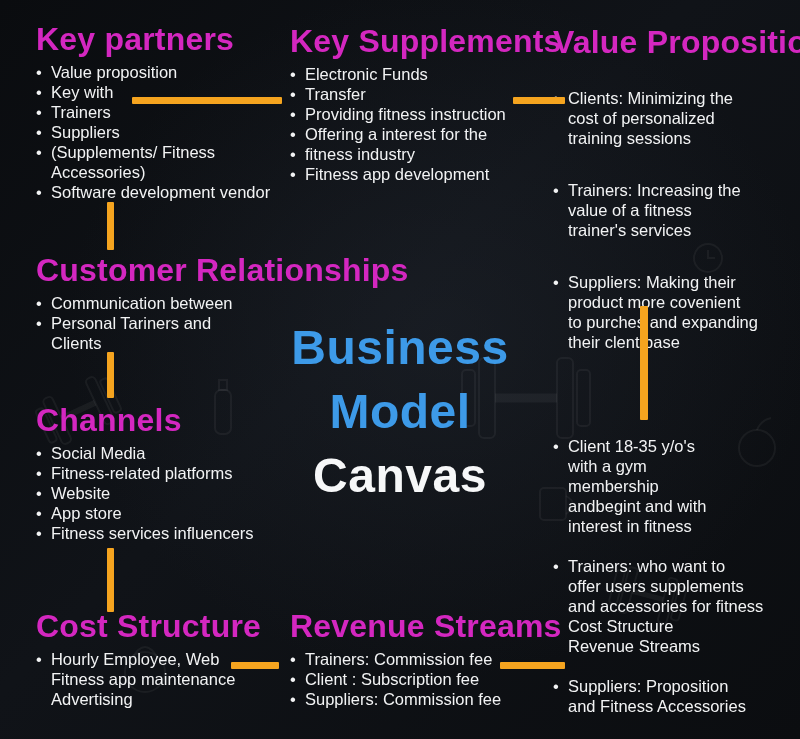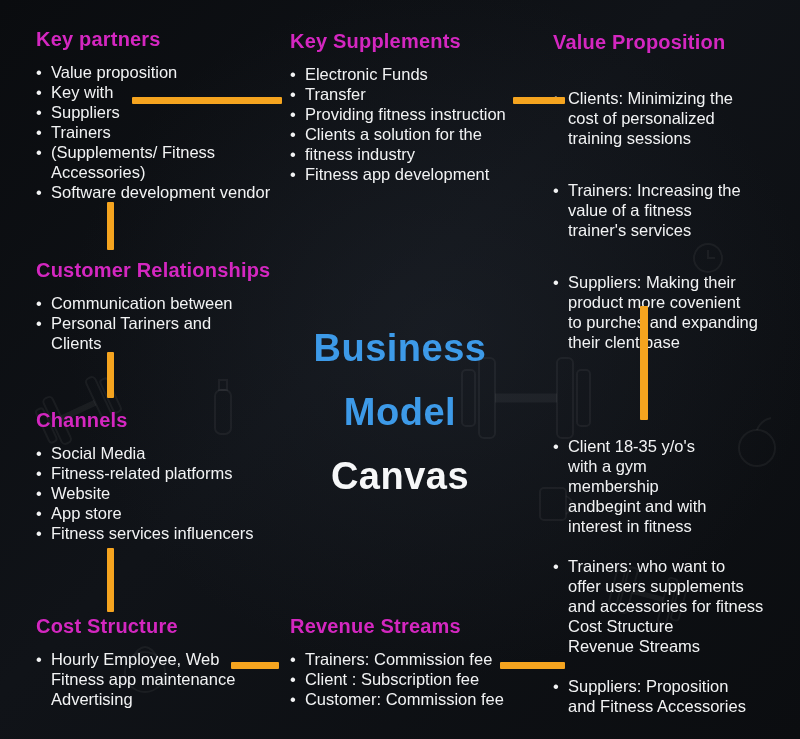--- a/index.html
+++ b/index.html
@@ -10,21 +10,21 @@
     background:
       radial-gradient(ellipse at 55% 45%, rgba(40,46,56,.35) 0%, rgba(0,0,0,0) 60%),
       linear-gradient(135deg,#0a0c0f 0%,#101318 45%,#0b0d10 100%);
     font-family:"Liberation Sans",sans-serif;
     color:var(--body-text,#f2f2f2);
   }
   .doodles{position:absolute;inset:0;pointer-events:none;}
   .panel{position:absolute;}
   .panel h2{
     margin:0;
-    font-size:20px;line-height:28px;font-weight:700;
+    font-size:32px;line-height:28px;font-weight:700;
     color:var(--heading,#d427c0);
     white-space:nowrap;
     letter-spacing:.2px;
   }
   .panel ul{
     list-style:none;
     margin:9px 0 0 0;padding:0;
     font-size:16.5px;line-height:20px;
     font-weight:400;
   }
@@ -32,21 +32,21 @@
     padding-left:15px;text-indent:-15px;
     white-space:pre-line;
   }
   .panel li::before{content:"\2022\00a0\00a0";}
   .panel.spaced li{margin-bottom:22px;margin-top:32px;}
   .panel.spaced-sm li{margin-bottom:20px;}
   .panel.no-title ul{margin-top:2px;}
   .canvas-title{
     position:absolute;left:280px;top:316px;width:240px;
     text-align:center;font-weight:700;
-    font-size:38px;line-height:64px;
+    font-size:48px;line-height:64px;
     letter-spacing:.5px;
   }
   .canvas-title .t-blue{color:var(--title-blue,#3d9ae8);}
   .canvas-title .t-white{color:#f6f7f8;}
   .connector{position:absolute;background:var(--accent,#f5a41f);border-radius:1px;}
   .c1{left:132px;top:97px;width:150px;height:7px;}
   .c2{left:513px;top:97px;width:52px;height:7px;}
   .c3{left:107px;top:202px;width:7px;height:48px;}
   .c4{left:107px;top:352px;width:7px;height:46px;}
   .c5{left:107px;top:548px;width:7px;height:64px;}
@@ -111,35 +111,35 @@
         <rect x="64" y="10" width="8" height="34" rx="3"></rect>
       </g>
     </g>
   </svg>
 
   <section class="panel" style="left:36px;top:25px;width:245px">
     <h2>Key partners</h2>
     <ul>
         <li>Value proposition</li>
         <li>Key with</li>
+        <li>Trainers</li>
         <li>Suppliers</li>
-        <li>Trainers</li>
         <li>(Supplements/ Fitness
 Accessories)</li>
         <li>Software development vendor</li>
       </ul>
   </section>
 
   <section class="panel" style="left:290px;top:27px;width:245px">
     <h2>Key Supplements</h2>
     <ul>
         <li>Electronic Funds</li>
         <li>Transfer</li>
         <li>Providing fitness instruction</li>
-        <li>Clients a solution for the</li>
+        <li>Offering a interest for the</li>
         <li>fitness industry</li>
         <li>Fitness app development</li>
       </ul>
   </section>
 
   <section class="panel spaced" style="left:553px;top:28px;width:240px">
     <h2>Value Proposition</h2>
     <ul>
         <li>Clients: Minimizing the
 cost of personalized
@@ -198,21 +198,21 @@
 Fitness app maintenance
 Advertising</li>
       </ul>
   </section>
 
   <section class="panel" style="left:290px;top:612px;width:250px">
     <h2>Revenue Streams</h2>
     <ul>
         <li>Trainers: Commission fee</li>
         <li>Client : Subscription fee</li>
-        <li>Customer: Commission fee</li>
+        <li>Suppliers: Commission fee</li>
       </ul>
   </section>
 
   <div class="canvas-title">
     <div class="t-blue">Business</div>
     <div class="t-blue">Model</div>
     <div class="t-white">Canvas</div>
   </div>
 
   <div class="connector c1"></div>

